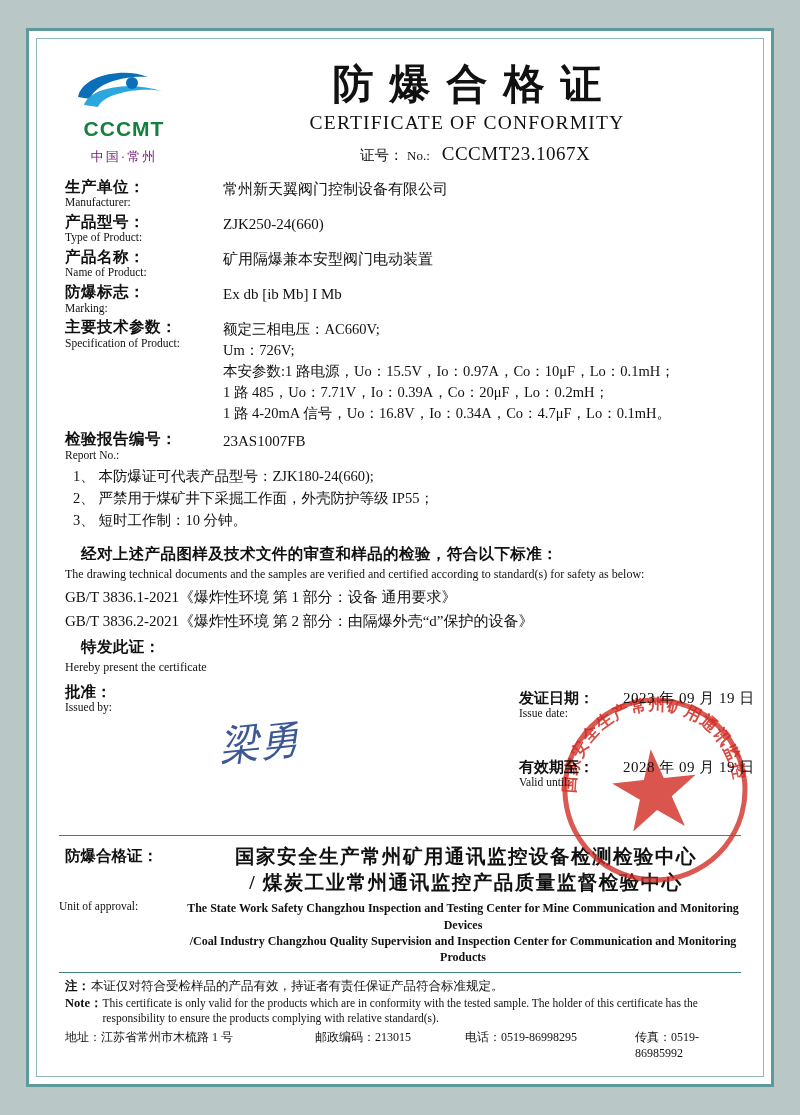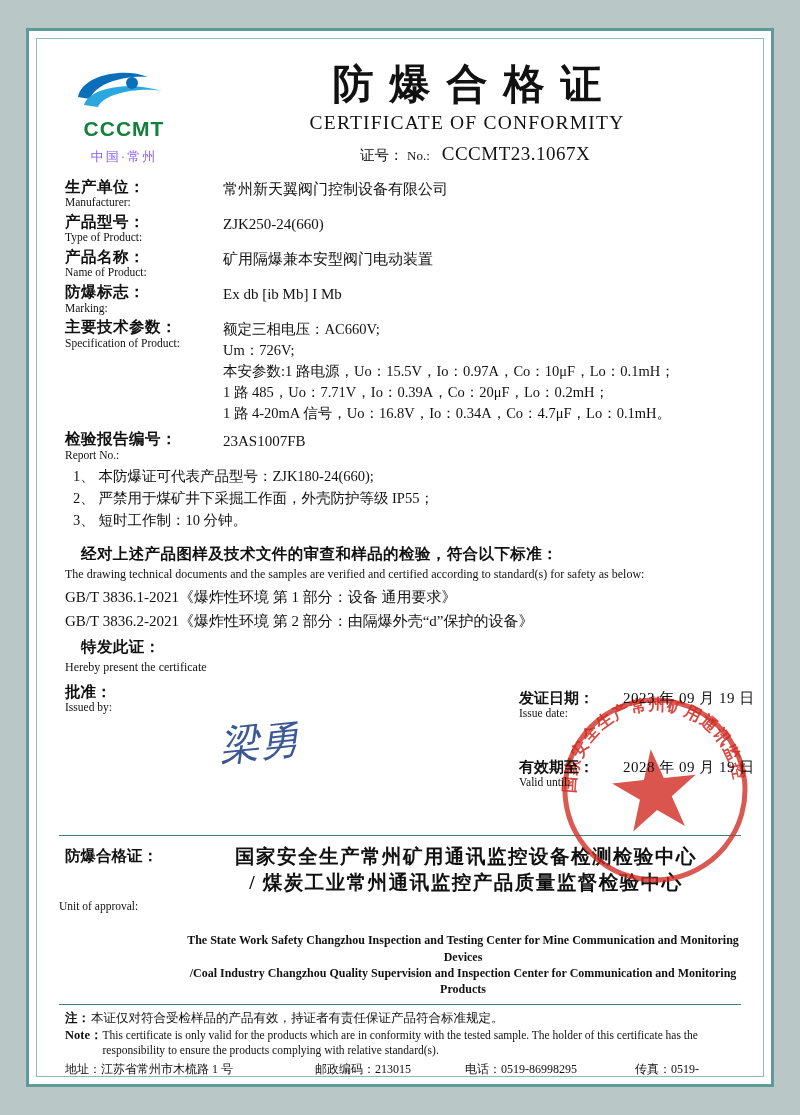--- a/index.html
+++ b/index.html
@@ -55,21 +55,21 @@
   .logo-text{
     font-family:"Liberation Sans", sans-serif;
     font-weight:bold;
     font-size:21px;
     letter-spacing:1px;
     color:#15803d;
     margin-top:2px;
   }
   .logo-sub{
     font-size:13px;
-    color:#8b5cf6;
+    color:#701a75;
     margin-top:7px;
     letter-spacing:2px;
   }
   .title-block{
     flex:1;
     text-align:center;
     padding-left:4px;
   }
   .title-cn{
     font-family:"Liberation Serif", serif;
@@ -245,21 +245,20 @@
     font-size:11.5px;
     text-align:left;
     padding-left:0;
   }
   .appr-en-body{
     flex:1;
     font-size:12px;
     font-weight:bold;
     text-align:center;
     line-height:1.35;
-    margin-top:32px;
   }
 
   
   .footer{
     border-top:1.6px solid #3f7f7d;
     margin-top:7px;
     padding-top:5px;
     padding-left:6px;
     padding-right:4px;
   }

